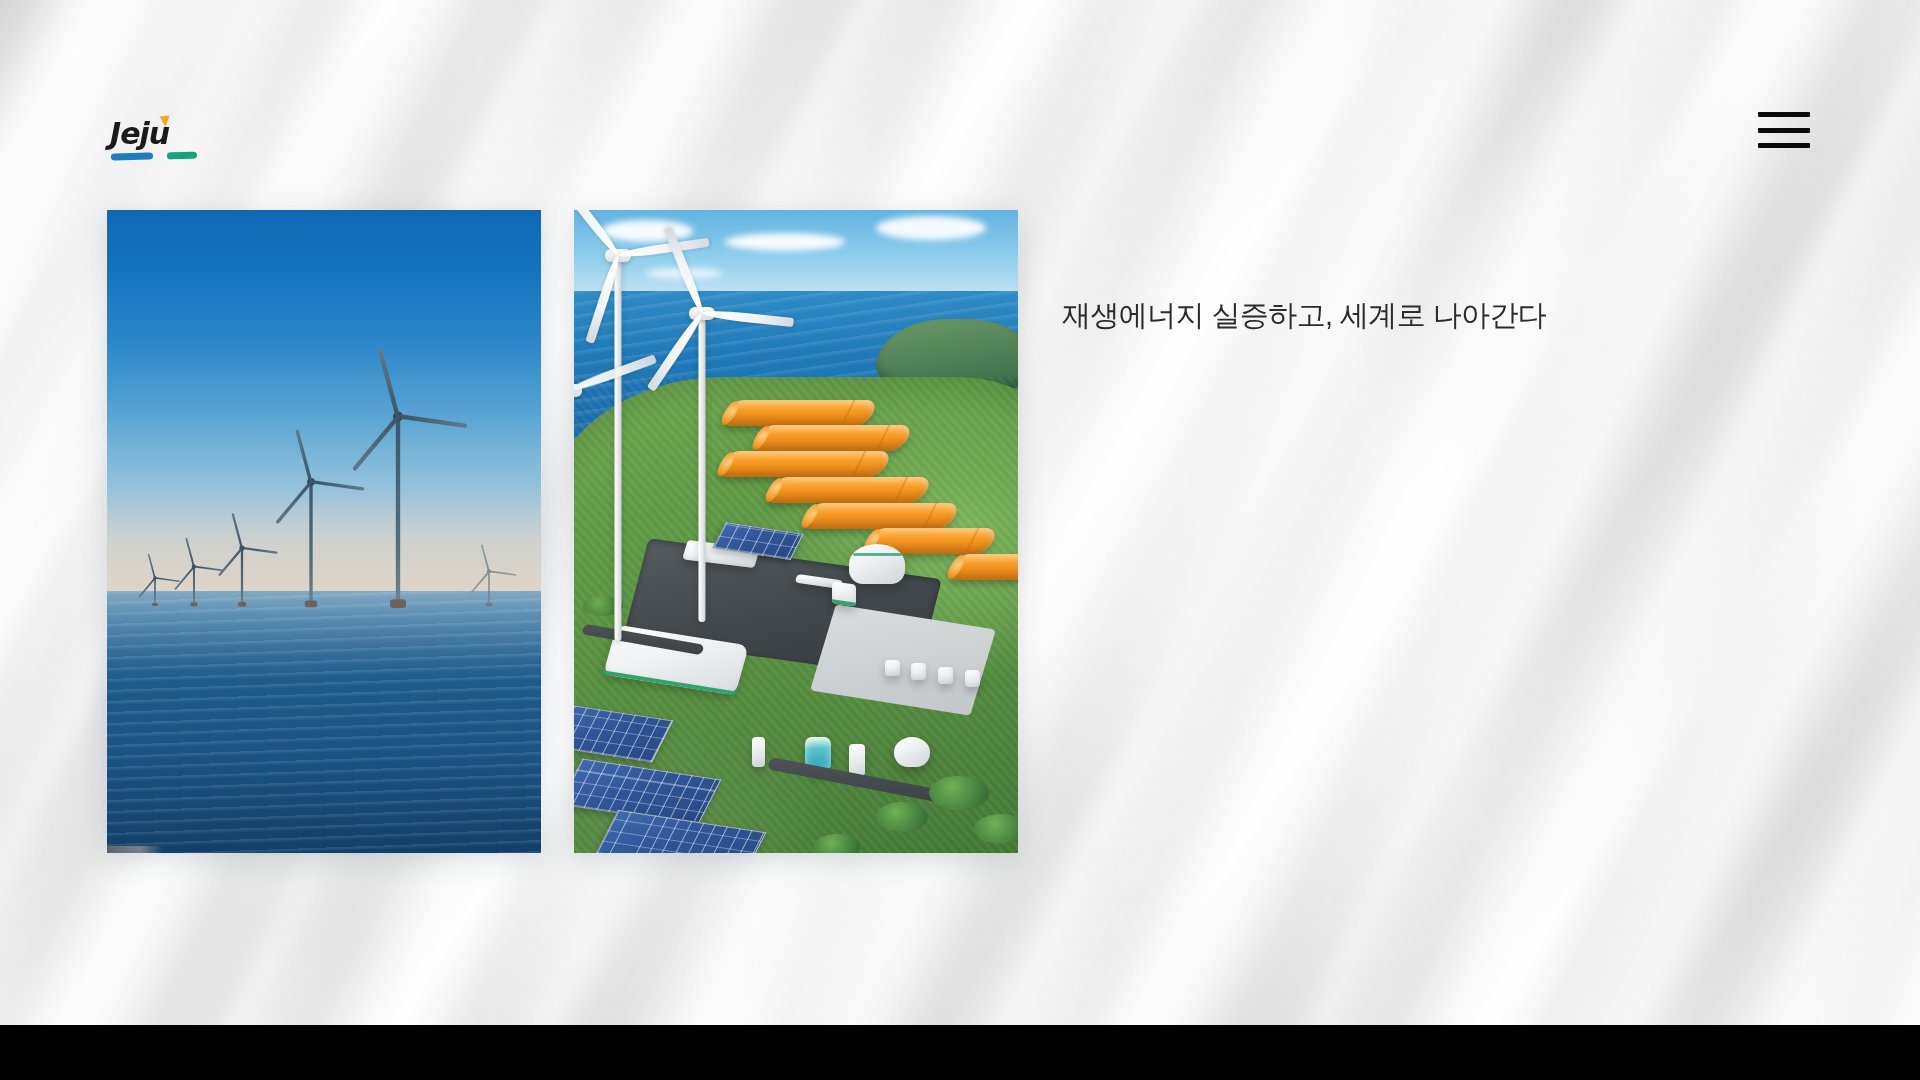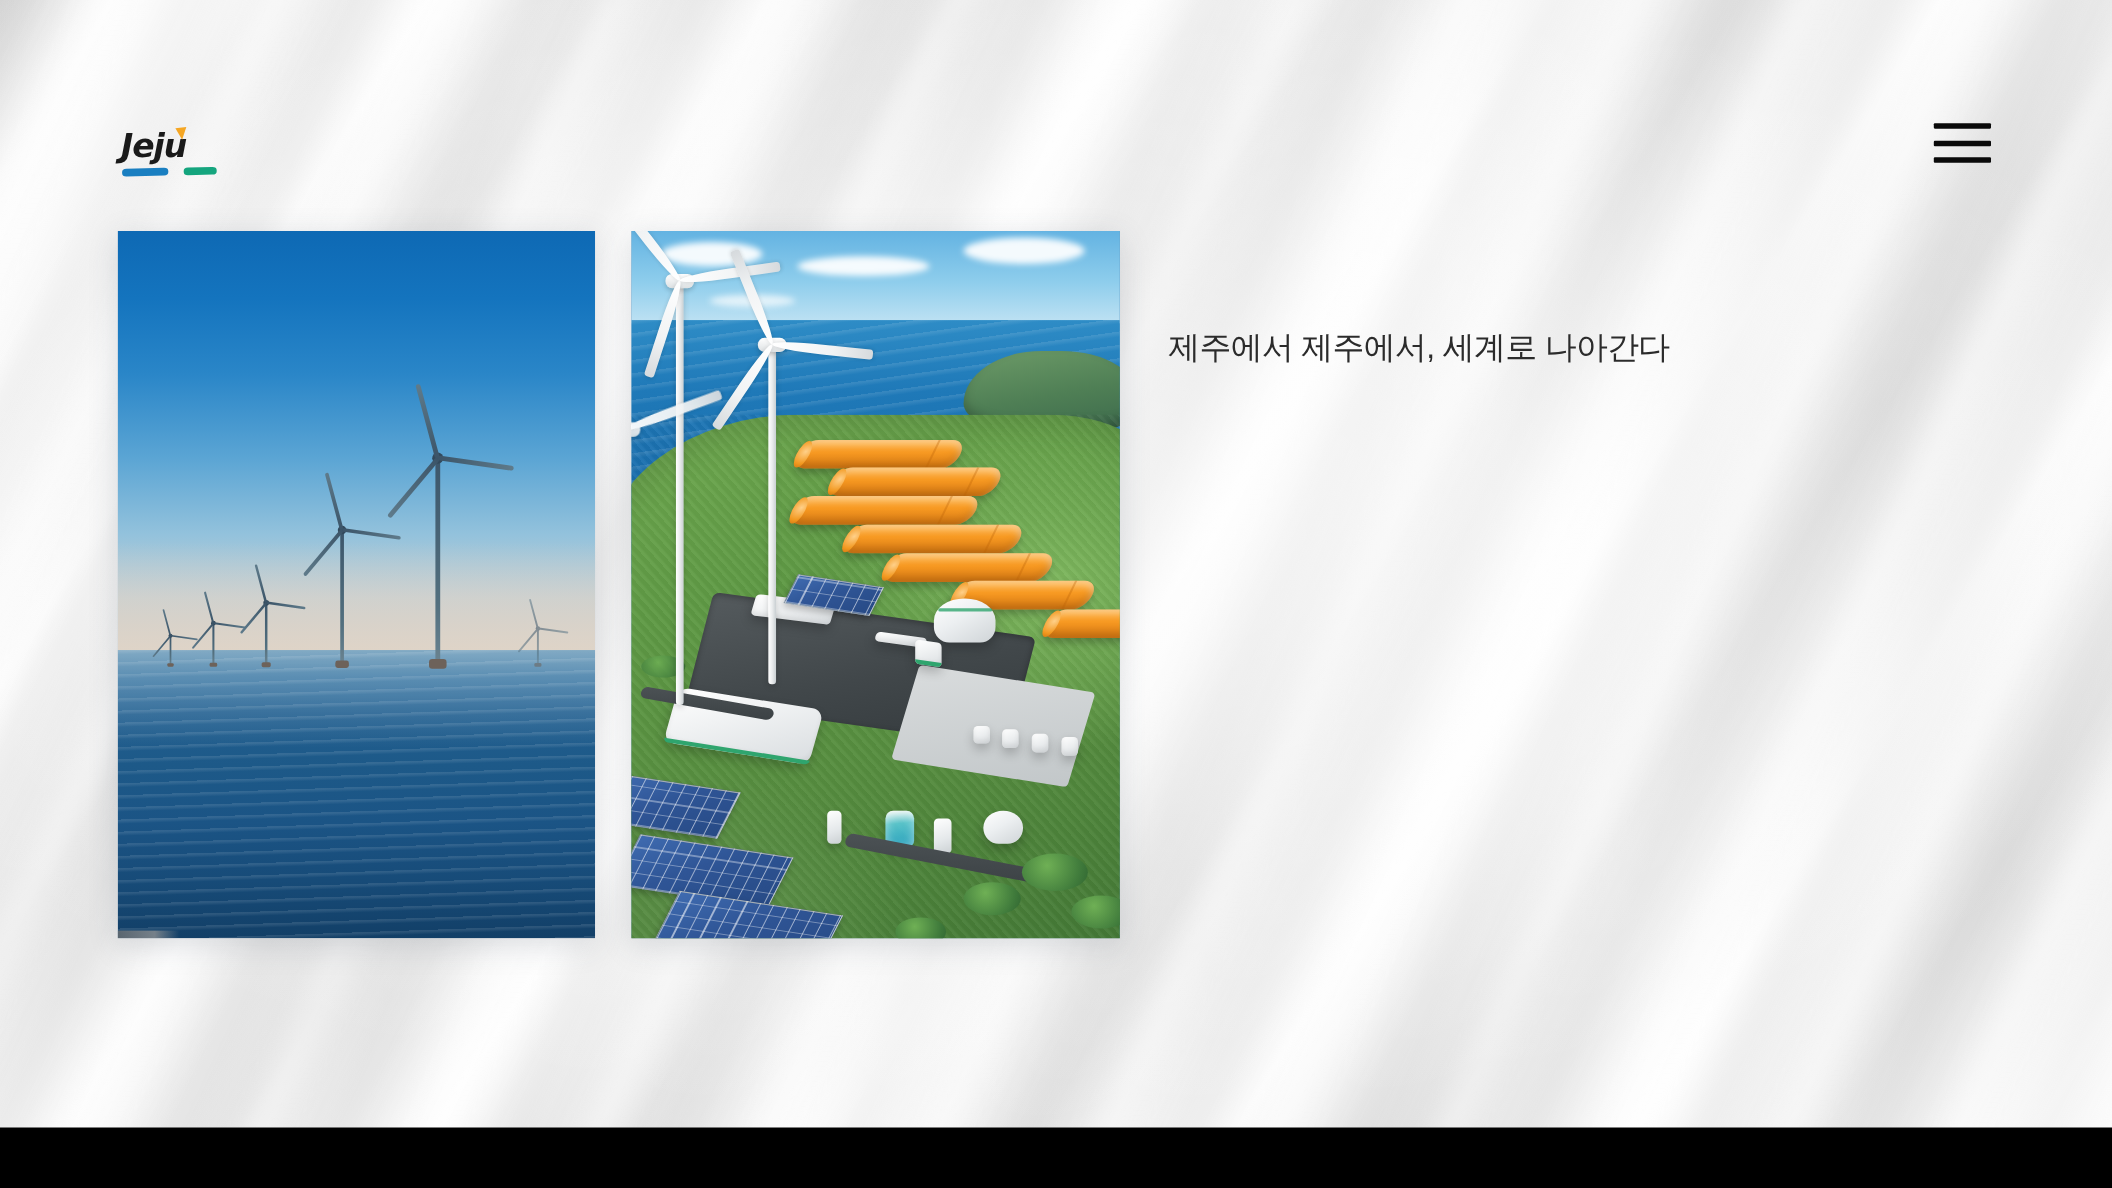--- a/index.html
+++ b/index.html
@@ -534,20 +534,20 @@
 
             <span class="wblade" style="transform:translateX(-50%) rotate(250deg);"></span>
           </div>
 
         </div>
       </figure>
 
     </div>
 
     <div class="hero-copy">
-      <p class="hero-subtitle">제주에서 제주에서, 세계로 나아간다</p>
+      <p class="hero-subtitle">재생에너지 실증하고, 세계로 나아간다</p>
     </div>
 
   </section>
 
   <div class="bottom-bar"></div>
 
 </div>
 
 </body></html>

